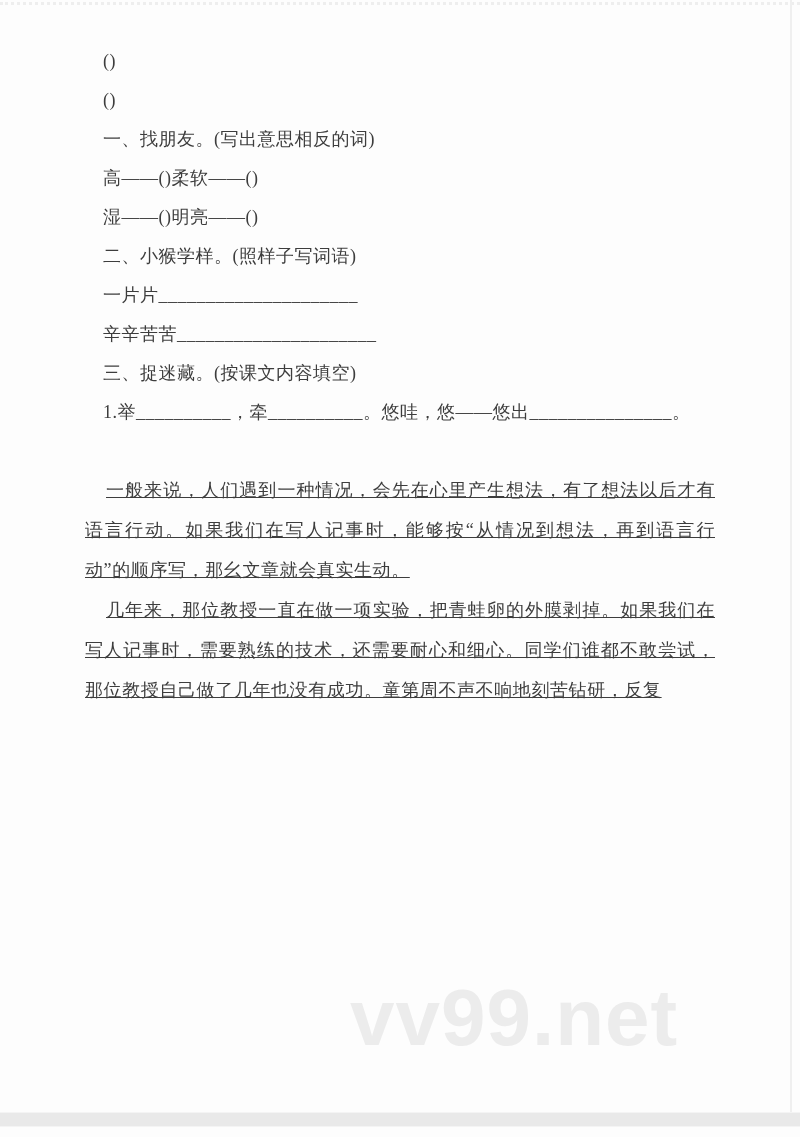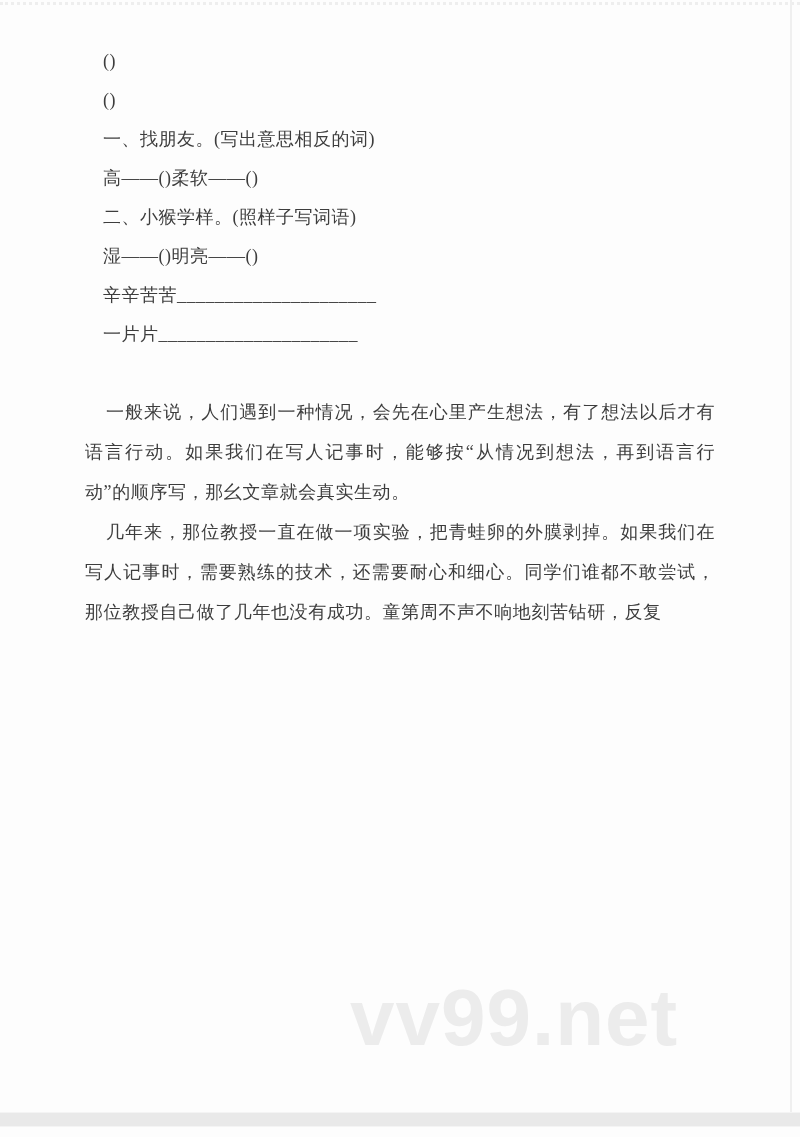--- a/index.html
+++ b/index.html
@@ -57,20 +57,21 @@
   .worksheet .ws-line {
     height: 39px;
     line-height: 39px;
     padding-left: 18px;
     font-size: 18px;
     letter-spacing: 0.5px;
     white-space: nowrap;
   }
   .article {
     margin-top: 38px;
+    text-decoration: underline;
   }
   .article .para {
     margin: 0;
     font-size: 18px;
     line-height: 40px;
     text-indent: 21px;
     text-align: justify;
     letter-spacing: 0.6px;
   }
   .page-gap {
@@ -101,24 +102,26 @@
   <div class="right-edge"></div>
 
   <div class="watermark">vv99.net</div>
 
   <div class="content">
     <div class="worksheet">
       <div class="ws-line">()</div>
       <div class="ws-line">()</div>
       <div class="ws-line">一、找朋友。(写出意思相反的词)</div>
       <div class="ws-line">高——()柔软——()</div>
+      <div class="ws-line">湿——()明亮——()</div>
       <div class="ws-line">二、小猴学样。(照样子写词语)</div>
-      <div class="ws-line">湿——()明亮——()</div>
+      <div class="ws-line">一片片_____________________</div>
       <div class="ws-line">辛辛苦苦_____________________</div>
-      <div class="ws-line">一片片_____________________</div>
+      <div class="ws-line">三、捉迷藏。(按课文内容填空)</div>
+      <div class="ws-line">1.举__________，牵__________。悠哇，悠——悠出_______________。</div>
     </div>
 
     <div class="article">
       <p class="para">一般来说，人们遇到一种情况，会先在心里产生想法，有了想法以后才有语言行动。如果我们在写人记事时，能够按“从情况到想法，再到语言行动”的顺序写，那幺文章就会真实生动。</p>
       <p class="para">几年来，那位教授一直在做一项实验，把青蛙卵的外膜剥掉。如果我们在写人记事时，需要熟练的技术，还需要耐心和细心。同学们谁都不敢尝试，那位教授自己做了几年也没有成功。童第周不声不响地刻苦钻研，反复</p>
     </div>
   </div>
 
   <div class="page-gap"></div>
   <div class="next-page"></div>

